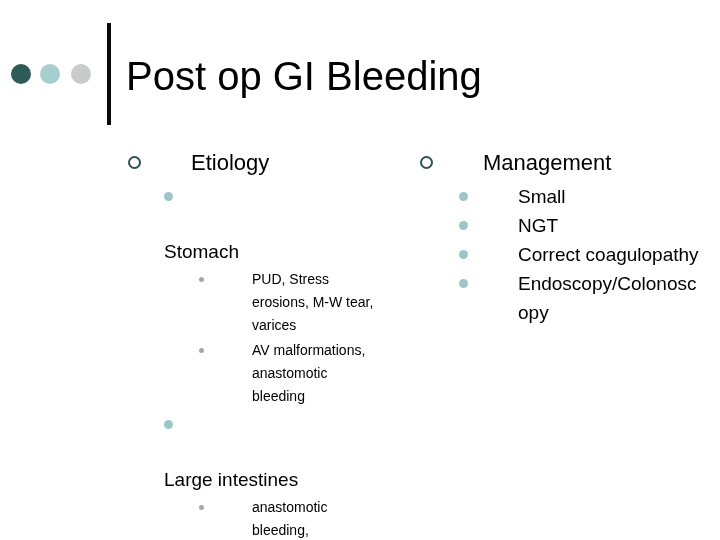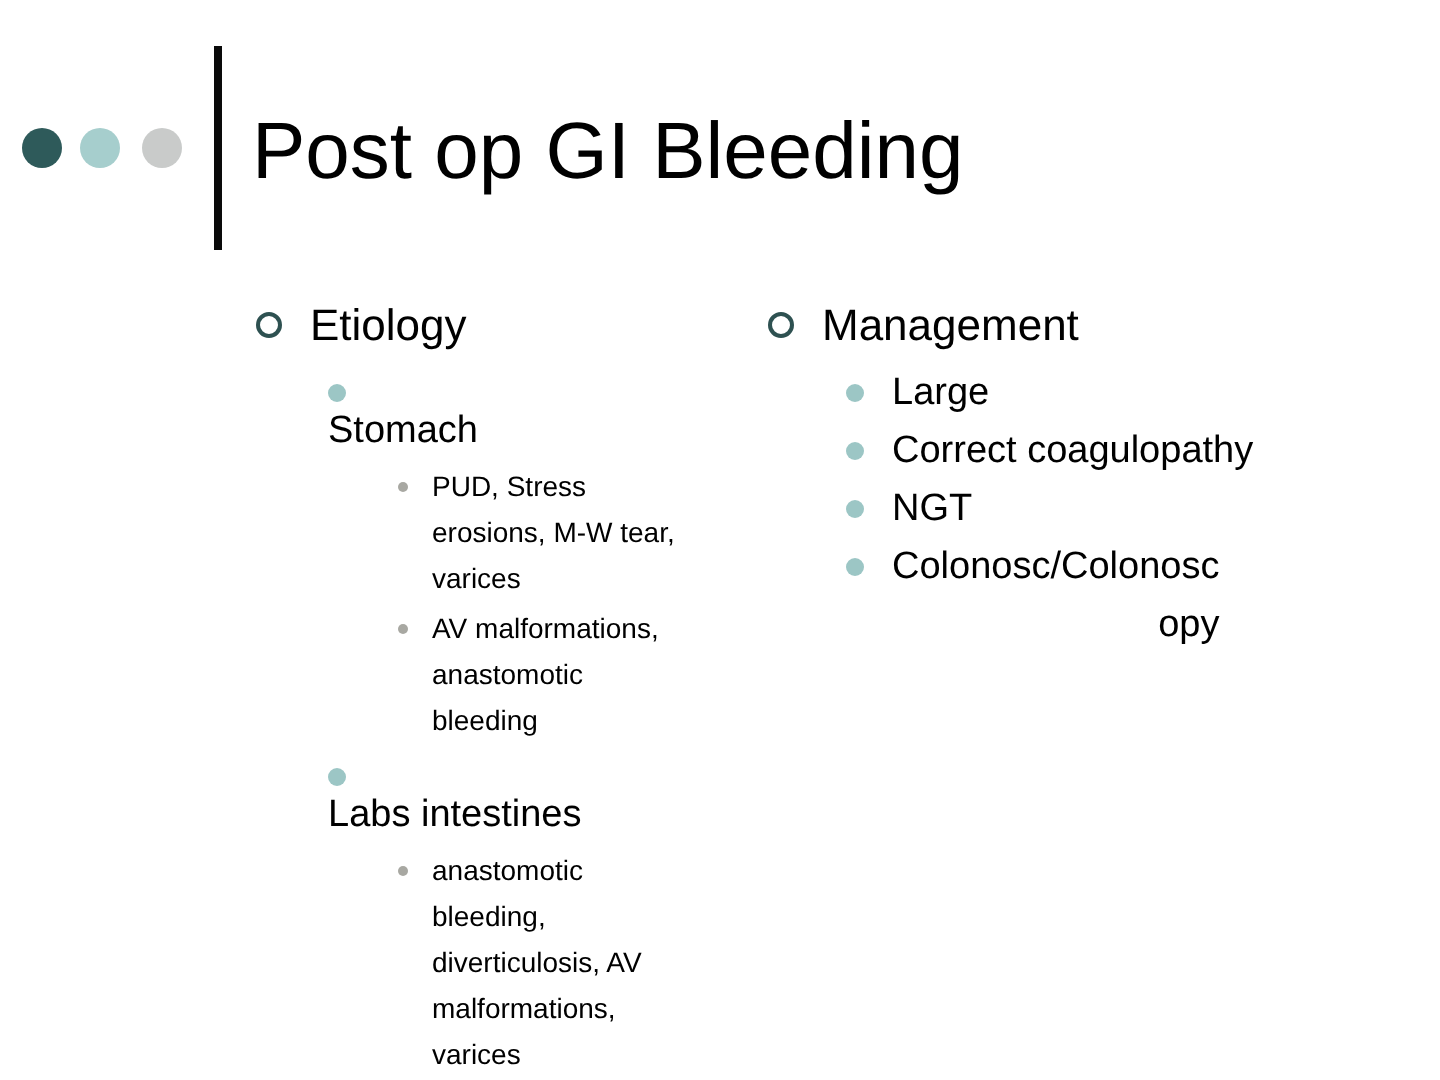--- a/index.html
+++ b/index.html
@@ -13,22 +13,22 @@
   .decor-circle.c2 { left:40px; background:#a6cecd; }
   .decor-circle.c3 { left:71px; background:#c9cbca; }
   .vline { position:absolute; left:107px; top:23px; width:4px; height:102px; background:#0a0a0a; }
   .title {
     position:absolute; left:126px; top:52px; font-size:40px; line-height:48px;
     white-space:nowrap; color:#000000;
   }
   
   .col { position:absolute; top:148px; }
   .col-left  { left:128px; width:272px; }
-  .col-right { left:384px; width:300px;text-align:right; }
-  .row { display:flex; align-items:flex-start; }
+  .col-right { left:420px; width:300px; }
+  .row { display:flex; align-items:flex-start;gap:36px; }
   
   .l1 { line-height:30px; font-size:22px; margin-bottom:4px; }
   .l1 .b1 {
     flex:none; width:9px; height:9px; border:2px solid #2e5151;
     border-radius:50%; margin-top:8px; margin-right:14px; background:transparent;
   }
   
   .l2 { line-height:29px; font-size:19px; margin-top:2px; }
   .col-left  .l2 { padding-left:36px;flex-direction:column; }
   .col-right .l2 { padding-left:39px; margin-top:0; }
@@ -75,50 +75,50 @@
 
     <div class="row l3">
       <span class="b3"></span>
       <span class="multiline">AV malformations,
 anastomotic
 bleeding</span>
     </div>
 
     <div class="row l2">
       <span class="b2"></span>
-      <span>Labs intestines</span>
+      <span>Large intestines</span>
     </div>
     <div class="row l3">
       <span class="b3"></span>
       <span class="multiline">anastomotic
 bleeding,
 diverticulosis, AV
 malformations,
 varices</span>
     </div>
   </div>
 
   <div class="col col-right">
     <div class="row l1">
       <span class="b1"></span>
       <span>Management</span>
     </div>
 
     <div class="row l2">
       <span class="b2"></span>
-      <span class="multiline">Large</span>
+      <span class="multiline">Small</span>
+    </div>
+    <div class="row l2">
+      <span class="b2"></span>
+      <span class="multiline">NGT</span>
     </div>
     <div class="row l2">
       <span class="b2"></span>
       <span class="multiline">Correct coagulopathy</span>
     </div>
     <div class="row l2">
       <span class="b2"></span>
-      <span class="multiline">NGT</span>
-    </div>
-    <div class="row l2">
-      <span class="b2"></span>
-      <span class="multiline">Colonosc/Colonosc
+      <span class="multiline">Endoscopy/Colonosc
 opy</span>
     </div>
   </div>
 
 </div>
 
 </body></html>

